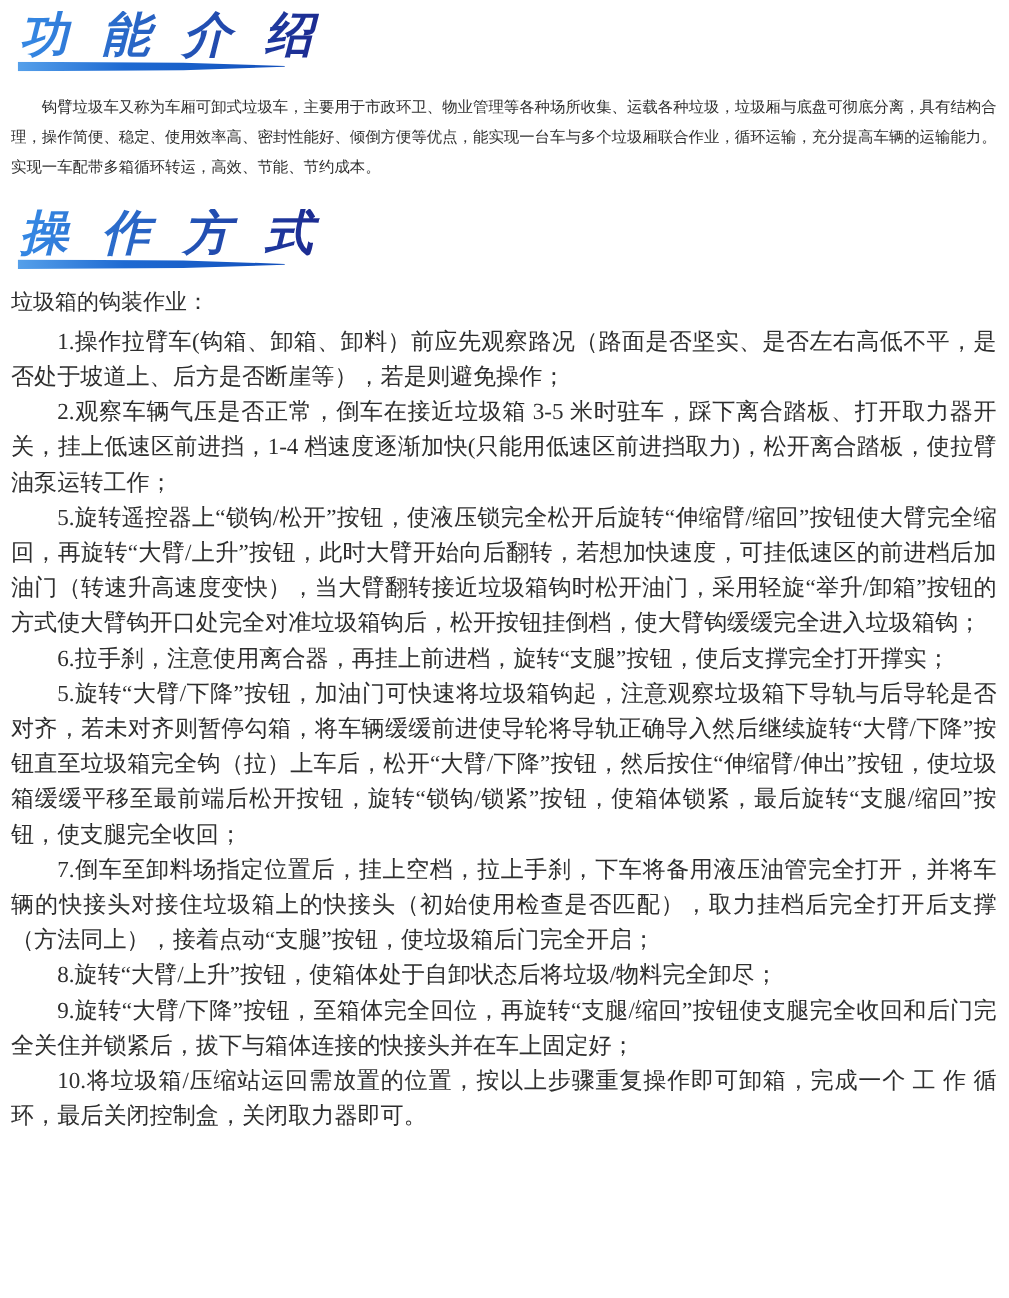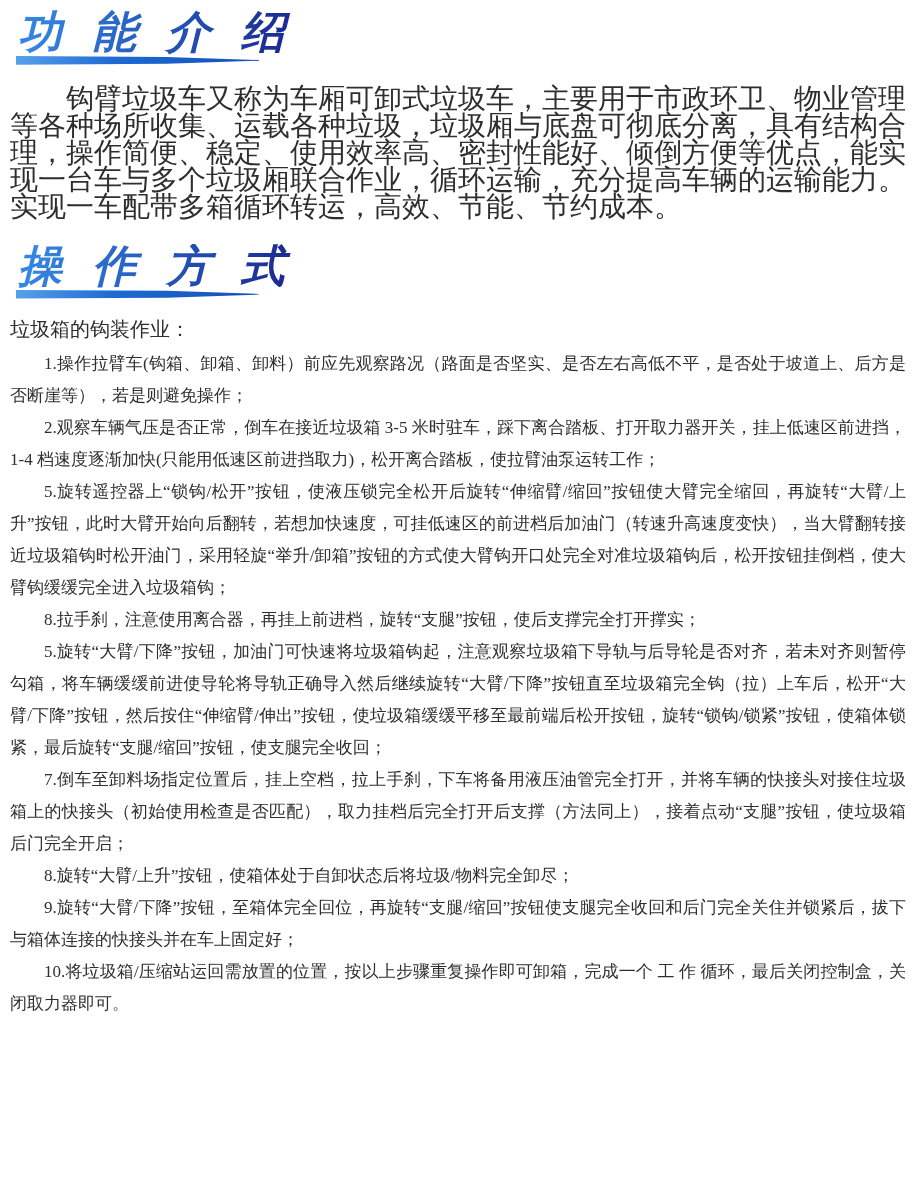--- a/index.html
+++ b/index.html
@@ -50,34 +50,34 @@
     margin: 1px 0 0 6px;
     background: linear-gradient(90deg,
       var(--underline-gradient-start, #56a0ea) 0%,
       #1e6ad2 40%,
       var(--underline-gradient-end, #1350bc) 100%);
     clip-path: polygon(0 2%, 62% 12%, 100% 46%, 100% 54%, 62% 88%, 0 98%);
   }
   
   .lead-para {
     margin: 20px 0 0 0;
-    font-size: 28px;
+    font-size: 14px;
     line-height: 27px;
     text-align: justify;
     text-indent: 2em;
   }
   .section-operation { margin-top: 24px; }
   .intro {
     margin: 16px 0 5px 0;
     font-size: 20px;
     line-height: 28px;
   }
   .step {
     margin: 0;
-    font-size: 17px;
+    font-size: 21px;
     line-height: 32px;
     text-align: justify;
     text-indent: 2em;
   }
 </style>
 </head>
 <body style="color: rgb(46, 46, 46); background: rgb(255, 255, 255);">
 
 <div class="page">
 
@@ -92,21 +92,21 @@
   <section class="section-operation">
     <div class="hdr-wrap">
       <h1 class="hdr">操 作 方 式</h1>
       <div class="hdr-line"></div>
     </div>
     <p class="intro">垃圾箱的钩装作业：</p>
 
     <p class="step">1.操作拉臂车(钩箱、卸箱、卸料）前应先观察路况（路面是否坚实、是否左右高低不平，是否处于坡道上、后方是否断崖等），若是则避免操作；</p>
     <p class="step">2.观察车辆气压是否正常，倒车在接近垃圾箱 3-5 米时驻车，踩下离合踏板、打开取力器开关，挂上低速区前进挡，1-4 档速度逐渐加快(只能用低速区前进挡取力)，松开离合踏板，使拉臂油泵运转工作；</p>
     <p class="step">5.旋转遥控器上“锁钩/松开”按钮，使液压锁完全松开后旋转“伸缩臂/缩回”按钮使大臂完全缩回，再旋转“大臂/上升”按钮，此时大臂开始向后翻转，若想加快速度，可挂低速区的前进档后加油门（转速升高速度变快），当大臂翻转接近垃圾箱钩时松开油门，采用轻旋“举升/卸箱”按钮的方式使大臂钩开口处完全对准垃圾箱钩后，松开按钮挂倒档，使大臂钩缓缓完全进入垃圾箱钩；</p>
-    <p class="step">8.拉手刹，注意使用离合器，再挂上前进档，旋转“支腿”按钮，使后支撑完全打开撑实；</p>
+    <p class="step">6.拉手刹，注意使用离合器，再挂上前进档，旋转“支腿”按钮，使后支撑完全打开撑实；</p>
     <p class="step">5.旋转“大臂/下降”按钮，加油门可快速将垃圾箱钩起，注意观察垃圾箱下导轨与后导轮是否对齐，若未对齐则暂停勾箱，将车辆缓缓前进使导轮将导轨正确导入然后继续旋转“大臂/下降”按钮直至垃圾箱完全钩（拉）上车后，松开“大臂/下降”按钮，然后按住“伸缩臂/伸出”按钮，使垃圾箱缓缓平移至最前端后松开按钮，旋转“锁钩/锁紧”按钮，使箱体锁紧，最后旋转“支腿/缩回”按钮，使支腿完全收回；</p>
     <p class="step">7.倒车至卸料场指定位置后，挂上空档，拉上手刹，下车将备用液压油管完全打开，并将车辆的快接头对接住垃圾箱上的快接头（初始使用检查是否匹配），取力挂档后完全打开后支撑（方法同上），接着点动“支腿”按钮，使垃圾箱后门完全开启；</p>
     <p class="step">8.旋转“大臂/上升”按钮，使箱体处于自卸状态后将垃圾/物料完全卸尽；</p>
     <p class="step">9.旋转“大臂/下降”按钮，至箱体完全回位，再旋转“支腿/缩回”按钮使支腿完全收回和后门完全关住并锁紧后，拔下与箱体连接的快接头并在车上固定好；</p>
     <p class="step">10.将垃圾箱/压缩站运回需放置的位置，按以上步骤重复操作即可卸箱，完成一个  工 作 循环，最后关闭控制盒，关闭取力器即可。</p>
   </section>
 
 </div>
 
 </body></html>

